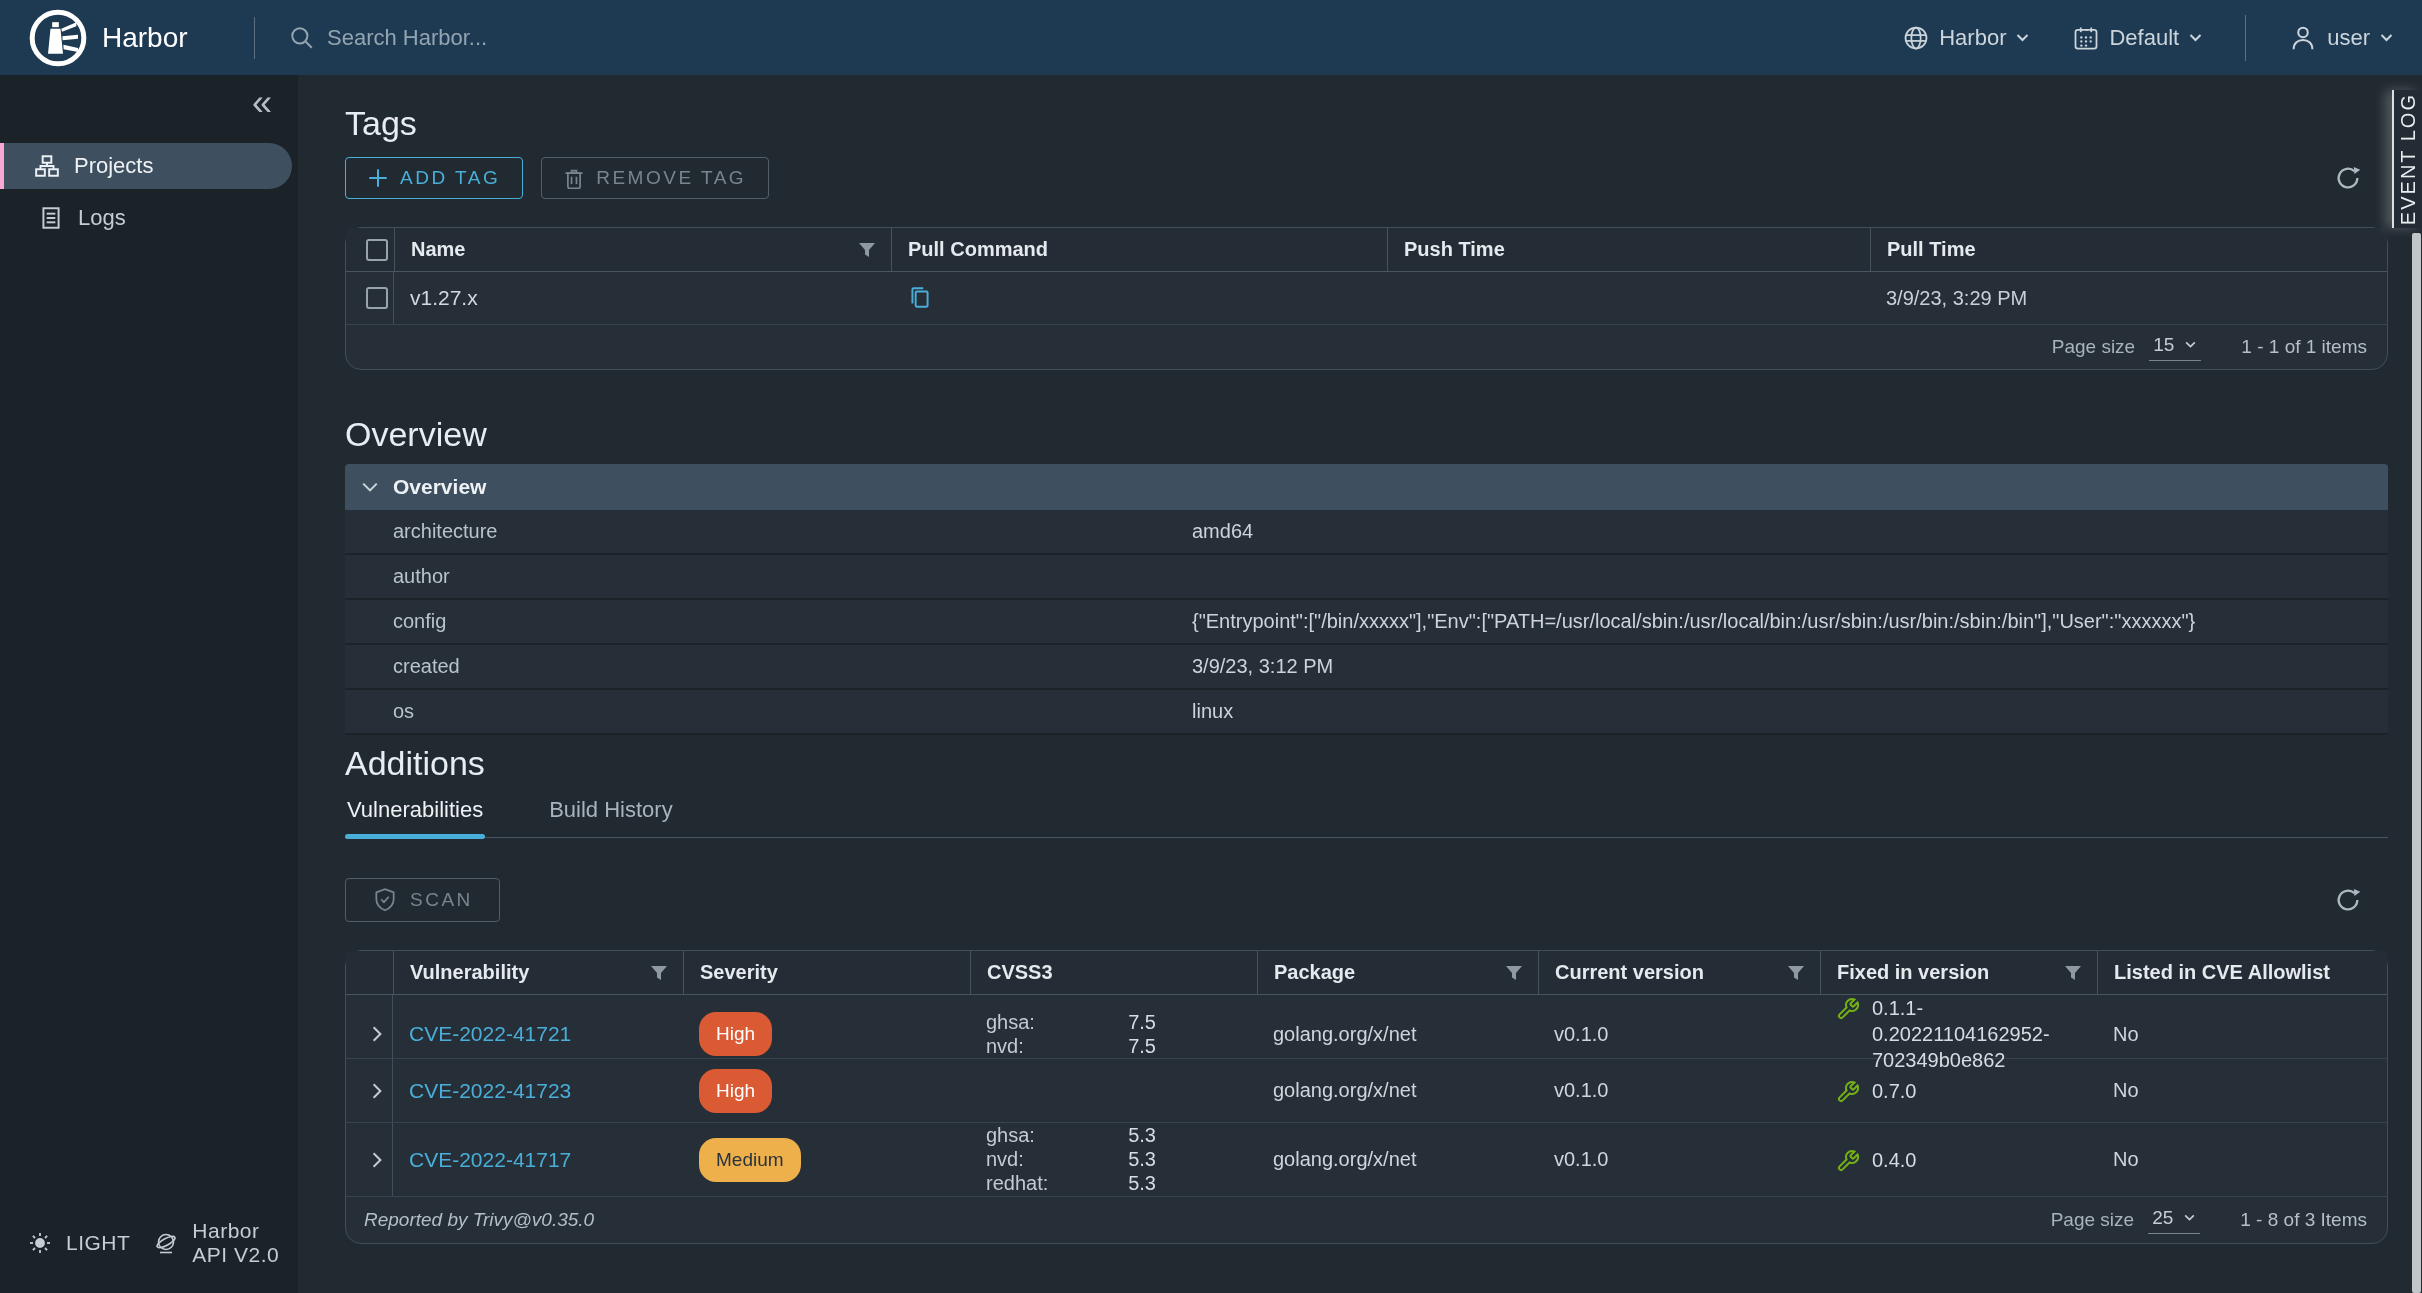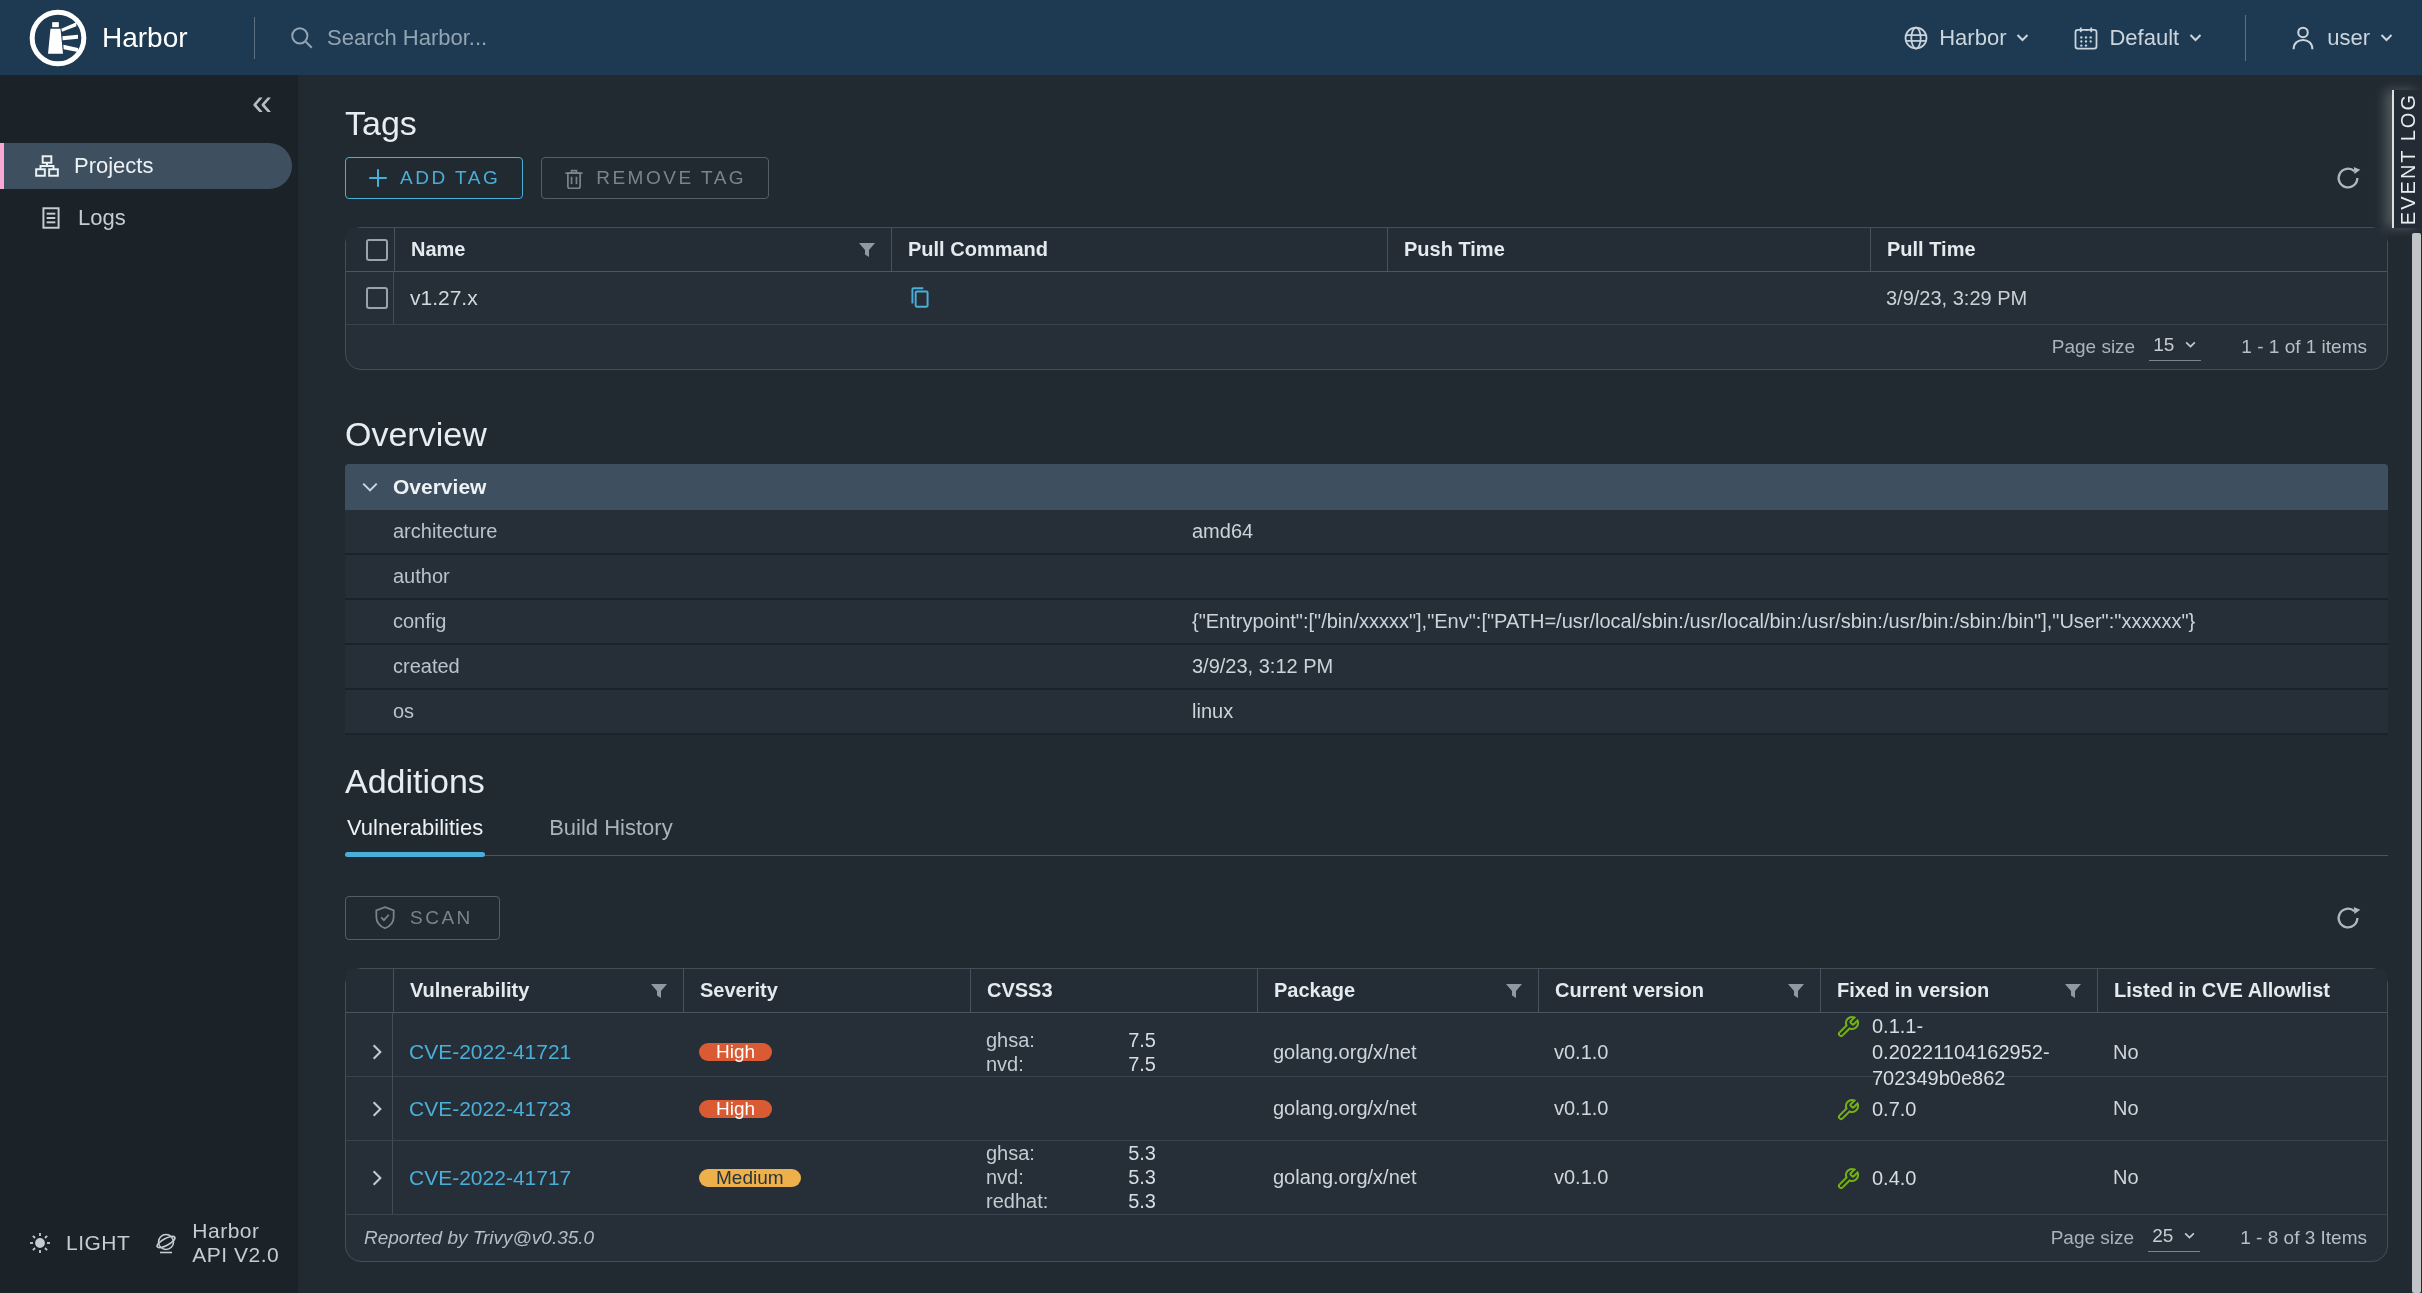--- a/index.html
+++ b/index.html
@@ -76,35 +76,35 @@
   .ov-title { margin-top:44px; }
   .panel { margin-top:10px; width:2043px; }
   .panel-header { height:46px; background:#3e505f; border-radius:4px 4px 0 0; display:flex;
     align-items:center; gap:14px; padding-left:16px; font-size:21px; font-weight:700; color:#eef2f5; cursor:pointer; }
   .panel-row { display:grid; grid-template-columns:847px auto; height:45px; background:#262f37;
     border-bottom:2px solid #1b2228; align-items:center; font-size:20px; }
   .panel-key { padding-left:48px; color:#b9c3ca; }
   .panel-val { color:#ccd4da; white-space:nowrap; overflow:hidden; padding-right:16px; }
 
   
-  .add-title { margin-top:26px; }
+  .add-title { margin-top:8px; }
   .tabs { margin-top:6px; display:flex; border-bottom:1px solid #4a555f; width:2043px; }
   .tab { font-size:22px; color:#a9b3bb; padding:8px 2px 14px; margin-right:62px; position:relative; cursor:pointer; }
   .tab.active { color:#eef2f5; }
   .tab.active::after { content:""; position:absolute; left:0; right:0; bottom:-2px; height:5px;
     background:#49afd9; border-radius:3px; }
   .scan-row { margin-top:40px; }
   .btn-scan { height:44px; padding:0 26px; }
 
   .vuln-grid .grid-body .row-1 { height:64px; }
   .vuln-grid .grid-body .row-2 { height:64px; }
   .vuln-grid .grid-body .row-3 { height:74px; }
   .expand-btn { background:none; border:0; color:#c3cbd1; cursor:pointer; padding:0; margin:0 auto; }
   .cve-link { color:#4aaed9; font-size:21px; text-decoration:none; cursor:pointer; }
-  .badge { height:18px; padding:0 17px; border-radius:17px; font-size:19px; display:inline-flex; align-items:center; }
+  .badge { height:44px; padding:0 17px; border-radius:17px; font-size:19px; display:inline-flex; align-items:center; }
   .badge.high { background:#d95a33; color:#ffffff; }
   .badge.medium { background:#eeb04a; color:#27343e; }
   .cvss-cell { flex-direction:column; justify-content:center; align-items:stretch; gap:1px; }
   .cvss-line { display:flex; justify-content:space-between; width:170px; font-size:20px; }
   .cvss-src { color:#c3cbd1; } .cvss-score { color:#d6dde2; }
   .pkg, .cur-ver, .allow { font-size:20px; color:#cfd6db; }
   .fixed-val { display:flex; gap:12px; align-items:flex-start; padding-right:14px; font-size:20px; color:#d6dde2; line-height:26px; }
   .fixed-val svg { flex-shrink:0; margin-top:2px; }
   .vuln-foot { display:flex; align-items:center; height:46px; padding:0 20px 0 18px;
     font-size:19px; color:#a9b3bb; }

